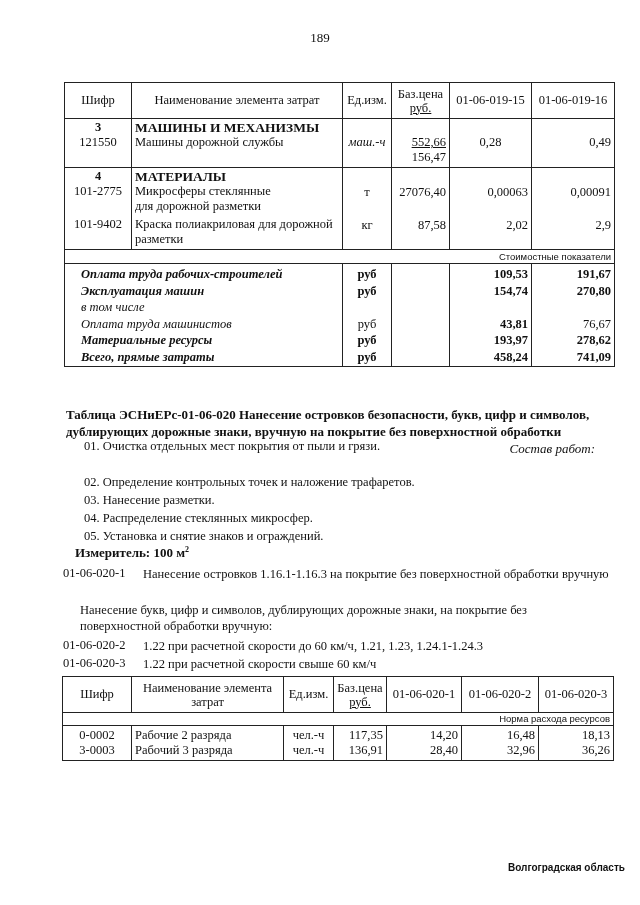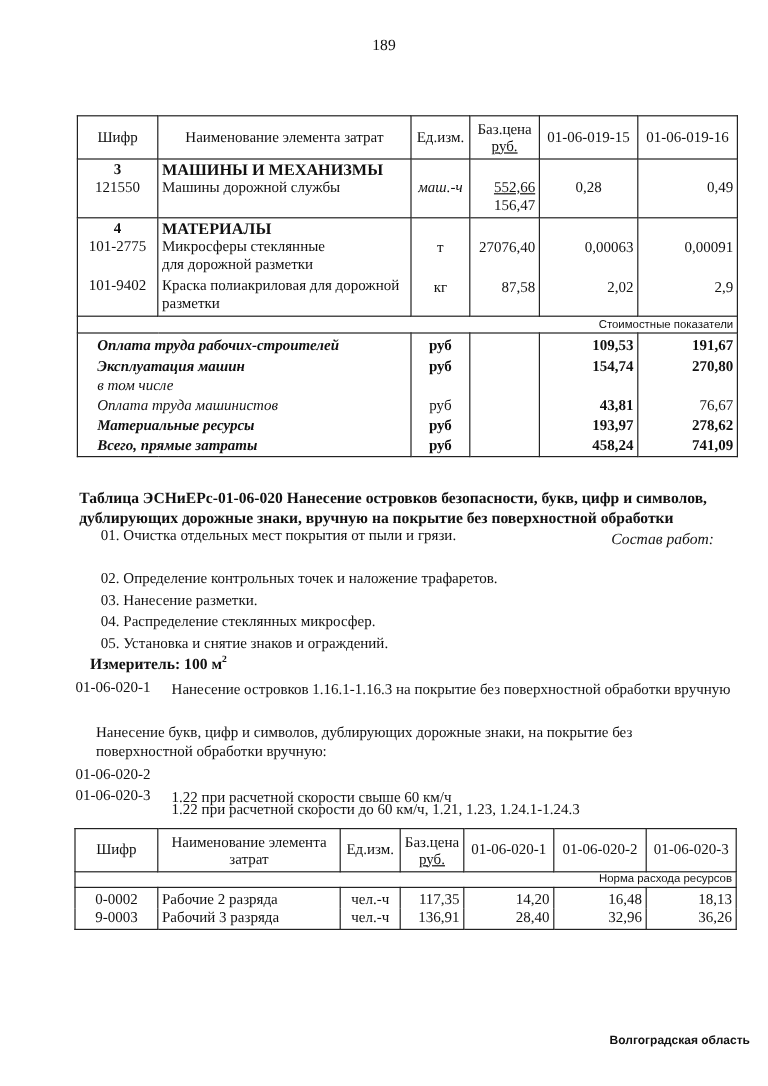--- a/index.html
+++ b/index.html
@@ -4,21 +4,21 @@
 <style>
   html, body { margin: 0; padding: 0; background: #fff; }
   body {
     width: 640px; height: 905px; position: relative; overflow: hidden;
     font-family: "Liberation Serif", "DejaVu Serif", serif;
     color: #111; font-size: 12.5px;
   }
   .abs { position: absolute; }
   .page-num { left: 0; width: 640px; top: 30px; text-align: center; font-size: 13px; }
 
-  table.t { position: absolute; border-collapse: collapse; table-layout: fixed; margin-top: 14px; }
+  table.t { position: absolute; border-collapse: collapse; table-layout: fixed; }
   table.t td { border: 1px solid #222; padding: 0 3px; vertical-align: top; line-height: 15px; }
   .c { text-align: center; }
   .r { text-align: right; }
   .b { font-weight: bold; }
   .sans { font-family: "Liberation Sans", "DejaVu Sans", sans-serif; font-size: 9.5px; }
   .hdr td { vertical-align: middle !important; }
   .nob-t { border-top: none !important; }
   .nob-b { border-bottom: none !important; }
   .u { text-decoration: underline; }
 
@@ -162,21 +162,21 @@
 <div class="abs work" style="top:529px">05. Установка и снятие знаков и ограждений.</div>
 
 <div class="abs measure"><span>Измеритель: 100 м</span><sup style="font-size:8px">2</sup></div>
 
 <div class="abs code" style="top:566px">01-06-020-1</div>
 <div class="abs desc" style="top:566px; width:470px;">Нанесение островков 1.16.1-1.16.3 на покрытие без поверхностной обработки вручную</div>
 
 <div class="abs desc" style="left:80px; top:602px; width:520px; text-indent:0;">Нанесение букв, цифр и символов, дублирующих дорожные знаки, на покрытие без поверхностной обработки вручную:</div>
 
 <div class="abs code" style="top:638px">01-06-020-2</div>
-<div class="abs desc" style="top:666px; width:470px;">1.22 при расчетной скорости до 60 км/ч, 1.21, 1.23, 1.24.1-1.24.3</div>
+<div class="abs desc" style="top:638px; width:470px;">1.22 при расчетной скорости до 60 км/ч, 1.21, 1.23, 1.24.1-1.24.3</div>
 
 <div class="abs code" style="top:656px">01-06-020-3</div>
 <div class="abs desc" style="top:656px; width:470px;">1.22 при расчетной скорости свыше 60 км/ч</div>
 
 <table class="t" style="left:62px; top:676px; width:551px;">
   <colgroup>
     <col style="width:69px">
       <col style="width:152px">
       <col style="width:50px">
       <col style="width:53px">
@@ -203,21 +203,21 @@
   <tr>
     <td class="c nob-b" style="padding-top:2px">0-0002</td>
     <td class="nob-b" style="padding-top:2px">Рабочие 2 разряда</td>
     <td class="c nob-b" style="padding-top:2px">чел.-ч</td>
     <td class="r nob-b" style="padding-top:2px">117,35</td>
     <td class="r nob-b" style="padding-top:2px">14,20</td>
     <td class="r nob-b" style="padding-top:2px">16,48</td>
     <td class="r nob-b" style="padding-top:2px">18,13</td>
   </tr>
   <tr>
-    <td class="c nob-t" style="padding-bottom:2px">9-0003</td>
+    <td class="c nob-t" style="padding-bottom:2px">3-0003</td>
     <td class="nob-t" style="padding-bottom:2px">Рабочий 3 разряда</td>
     <td class="c nob-t" style="padding-bottom:2px">чел.-ч</td>
     <td class="r nob-t" style="padding-bottom:2px">136,91</td>
     <td class="r nob-t" style="padding-bottom:2px">28,40</td>
     <td class="r nob-t" style="padding-bottom:2px">32,96</td>
     <td class="r nob-t" style="padding-bottom:2px">36,26</td>
   </tr>
 </tbody>
   </table>
 

